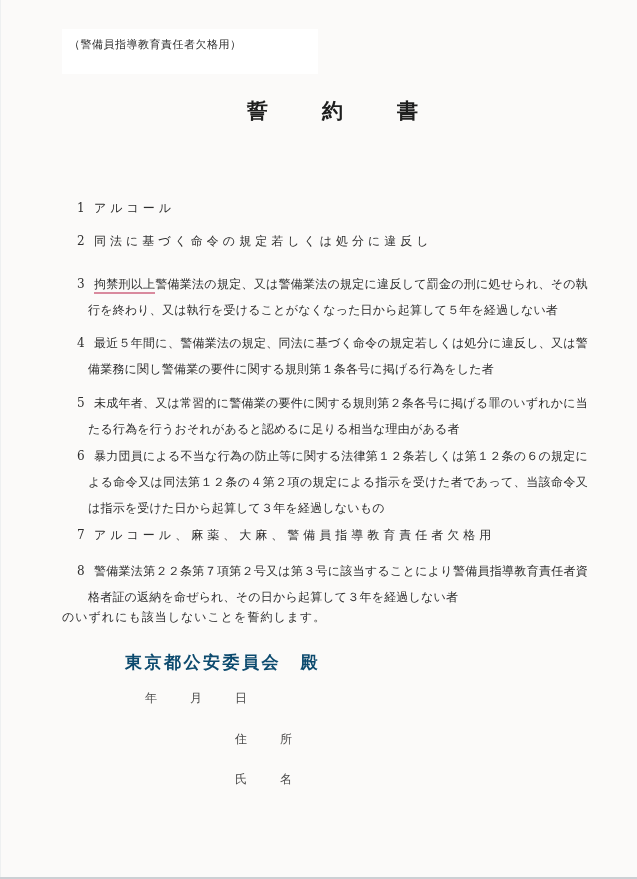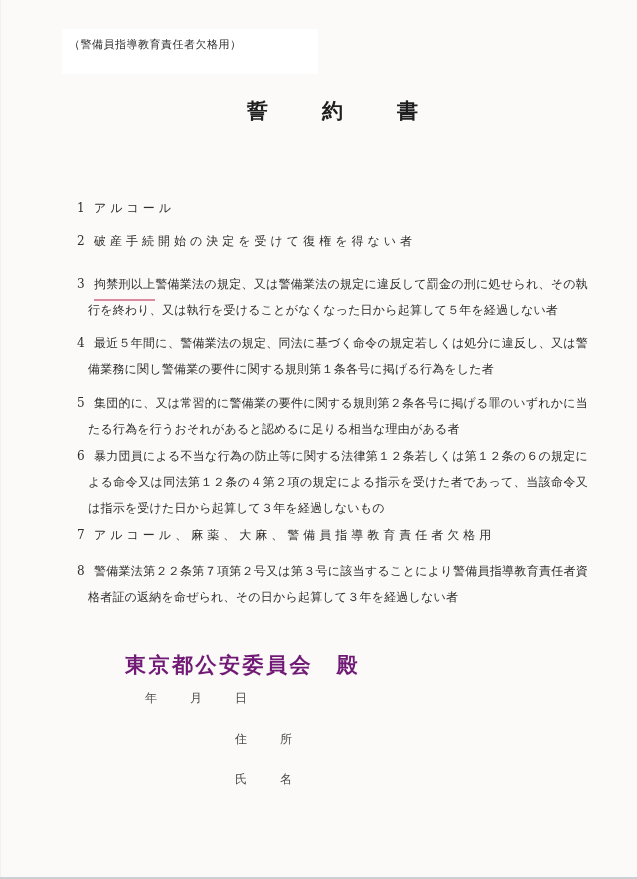--- a/index.html
+++ b/index.html
@@ -74,36 +74,36 @@
     letter-spacing: 0;
   }
   .item .body {
     display: block;
     text-indent: 6px;
   }
   .item.single .body { letter-spacing: 4px; white-space: nowrap; }
   .item.multi .body { text-align: justify; letter-spacing: 0.2px; }
   .u-pink {
     border-bottom: 2px solid #d98a9e;
-    padding-bottom: 8px;
+    padding-bottom: 1px;
   }
   .closing {
     position: absolute;
     left: 62px; top: 609px;
     font-size: 12px;
     letter-spacing: 1px;
     white-space: nowrap;
   }
   .addressee {
     position: absolute;
     left: 125px; top: 651px;
-    font-size: 21px;
+    font-size: 17px;
     font-weight: 700;
     letter-spacing: 2.5px;
-    color: #701a75;
+    color: #0c4a6e;
     white-space: nowrap;
   }
   .label-row {
     position: absolute;
     display: flex;
     font-size: 12px;
     color: #4a4a4a;
   }
   .date-row  { left: 145px; top: 690px; gap: 33px; }
   .addr-row  { left: 235px; top: 731px; gap: 33px; }
@@ -125,53 +125,54 @@
   </div>
 
 
   <div class="item single" style="top:195px;">
     <span class="num">1</span>
     <span class="body">アルコール</span>
   </div>
 
   <div class="item single" style="top:228px;">
     <span class="num">2</span>
-    <span class="body">破産手続開始の決定を受けて復権を得ない者</span>
+    <span class="body">同法に基づく命令の規定若しくは処分に違反し</span>
   </div>
 
   <div class="item multi" style="top:271px;">
     <span class="num">3</span>
     <span class="body"><span class="u-pink">拘禁刑以上</span><span>警備業法の規定、又は警備業法の規定に違反して罰金の刑に処せられ、その執行を終わり、又は執行を受けることがなくなった日から起算して５年を経過しない者</span></span>
   </div>
 
   <div class="item multi" style="top:330px;">
     <span class="num">4</span>
     <span class="body">最近５年間に、警備業法の規定、同法に基づく命令の規定若しくは処分に違反し、又は警備業務に関し警備業の要件に関する規則第１条各号に掲げる行為をした者</span>
   </div>
 
   <div class="item multi" style="top:390px;">
     <span class="num">5</span>
-    <span class="body">集団的に、又は常習的に警備業の要件に関する規則第２条各号に掲げる罪のいずれかに当たる行為を行うおそれがあると認めるに足りる相当な理由がある者</span>
+    <span class="body">未成年者、又は常習的に警備業の要件に関する規則第２条各号に掲げる罪のいずれかに当たる行為を行うおそれがあると認めるに足りる相当な理由がある者</span>
   </div>
 
   <div class="item multi" style="top:443px;">
     <span class="num">6</span>
     <span class="body">暴力団員による不当な行為の防止等に関する法律第１２条若しくは第１２条の６の規定による命令又は同法第１２条の４第２項の規定による指示を受けた者であって、当該命令又は指示を受けた日から起算して３年を経過しないもの</span>
   </div>
 
   <div class="item single" style="top:522px;">
     <span class="num">7</span>
     <span class="body">アルコール、麻薬、大麻、警備員指導教育責任者欠格用</span>
   </div>
 
   <div class="item multi" style="top:558px;">
     <span class="num">8</span>
     <span class="body">警備業法第２２条第７項第２号又は第３号に該当することにより警備員指導教育責任者資格者証の返納を命ぜられ、その日から起算して３年を経過しない者</span>
   </div>
 
+  <div class="closing">のいずれにも該当しないことを誓約します。</div>
 
   <div class="addressee">東京都公安委員会　殿</div>
 
   <div class="label-row date-row">
     <span>年</span>
     <span>月</span>
     <span>日</span>
   </div>
 
   <div class="label-row addr-row">

